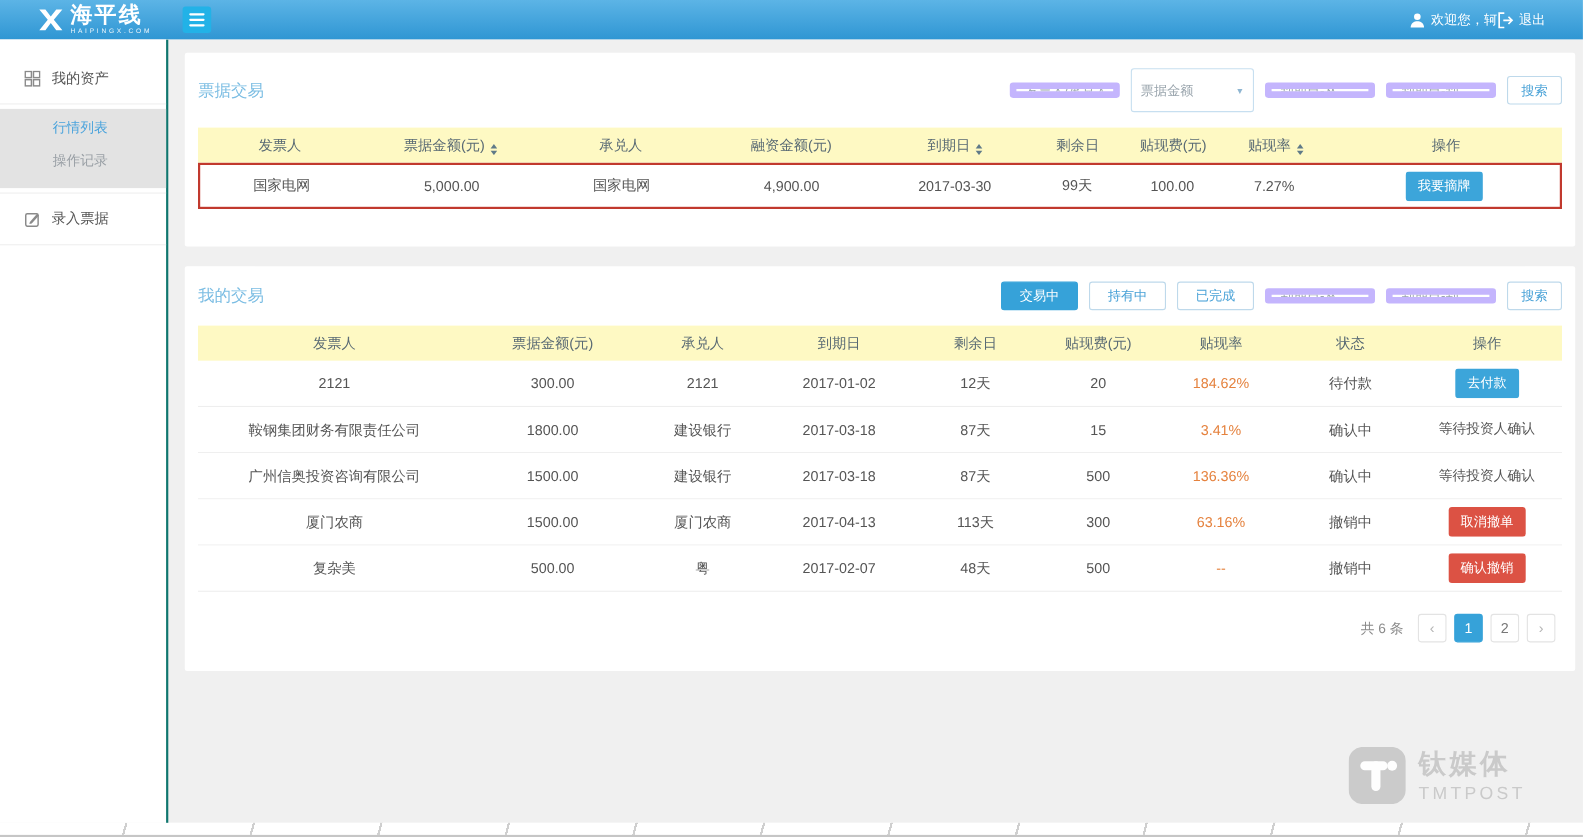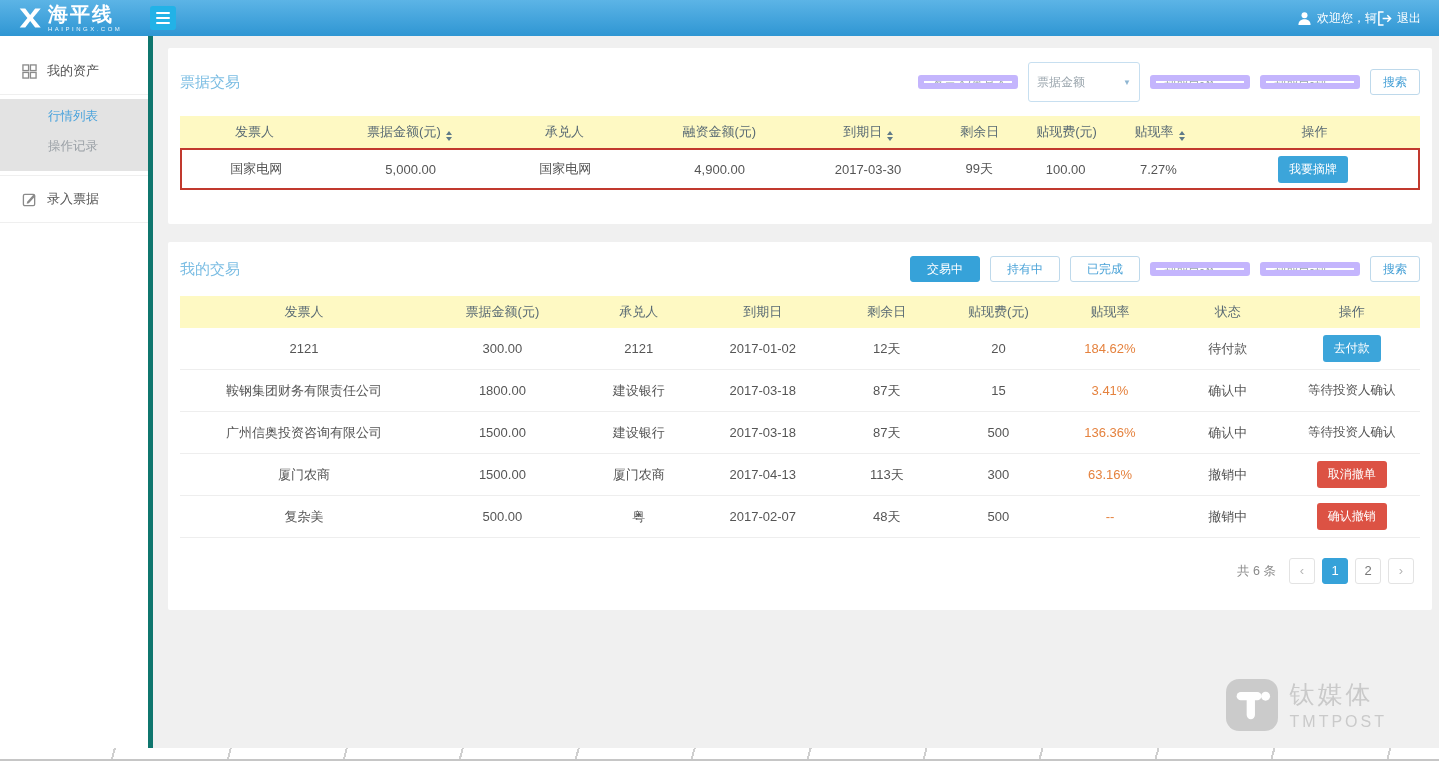--- a/index.html
+++ b/index.html
@@ -2,36 +2,36 @@
 <html><head>
 <meta charset="utf-8">
 <style>
   * { margin:0; padding:0; box-sizing:border-box; }
   html,body { width:1439px; height:761px; overflow:hidden; background:#fff;
     font-family:"Liberation Sans","DejaVu Sans",sans-serif; }
   .page { position:relative; width:1439px; height:761px; background:#fff; }
 
   
   .navbar { height:36px; background:linear-gradient(#5cb4e6,#2f96d3);
-    display:flex; align-items:center; padding:0 18px; color:#fff; }
+    display:flex; align-items:center; padding:0 34px; color:#fff; }
   .logo { display:flex; align-items:center; gap:6px; }
   .logo-x { display:flex; align-items:center; }
   .logo-txt { line-height:1; }
   .logo-brand { font-size:20px; font-weight:bold; letter-spacing:2px; }
   .logo-sub { font-size:6px; letter-spacing:2.5px; margin-top:2px; opacity:.9; }
   .hamburger { margin-left:28px; width:26px; height:24px; background:#22b2e7;
     border:none; border-radius:3px; display:flex; flex-direction:column;
     justify-content:center; align-items:center; gap:3px; cursor:pointer; }
   .hamburger i { display:block; width:14px; height:2px; background:#fff; border-radius:1px; }
   .nav-right { margin-left:auto; display:flex; align-items:center; font-size:12px; }
   .nav-user, .nav-logout { display:flex; align-items:center; gap:5px; cursor:pointer; }
 
   
   .content-wrap { display:flex; height:712px; background:#f0f0f0; }
-  .sidebar { width:153px; background:#fff; border-right:5px solid #0f766e; padding-top:16px; flex:none; }
+  .sidebar { width:153px; background:#fff; border-right:2px solid #0f766e; padding-top:16px; flex:none; }
   .side-item { height:38px; display:flex; align-items:center; gap:10px;
     padding-left:22px; font-size:13px; color:#555; cursor:pointer; }
   .side-sep { height:1px; background:#efefef; margin:4px 0; }
   .side-group { background:#e3e3e3; padding:2px 0 10px 0; }
   .side-item.active-main { color:#4aa3dc; }
   .side-sub { height:30px; display:flex; align-items:center; padding-left:48px;
     font-size:12.5px; color:#9aa0a6; cursor:pointer; }
   .side-sub.sel { color:#4aa3dc; }
   .sicon { width:15px; height:15px; flex:none; }
 
@@ -82,21 +82,21 @@
   .pager-total { font-size:12.5px; color:#8a8a8a; margin-right:6px; }
   .page-btn { min-width:26px; height:26px; line-height:24px; text-align:center;
     border:1px solid #e3e3e3; background:#fff; border-radius:3px; color:#b5b5b5;
     font-size:13px; cursor:pointer; }
   .page-btn.num { color:#777; }
   .page-btn.active { background:#36a2d9; border-color:#36a2d9; color:#fff; }
 
   
   .watermark { position:absolute; right:52px; bottom:30px; display:flex; align-items:center; gap:12px; opacity:.95; }
   .wm-text { color:#c8c8c8; }
-  .wm-cn { font-size:25px; font-weight:normal; letter-spacing:3px; }
+  .wm-cn { font-size:25px; font-weight:bold; letter-spacing:3px; }
   .wm-en { font-size:16px; letter-spacing:3px; margin-top:2px; }
   .torn { height:13px; background-color:#fff;
     background-image:repeating-linear-gradient(105deg, transparent 0, transparent 110px, #cfcfcf 110px, #cfcfcf 112px);
     border-bottom:2px solid #c6c6c6; }
 </style>
 </head>
 <body>
 
 <div class="page">
 

